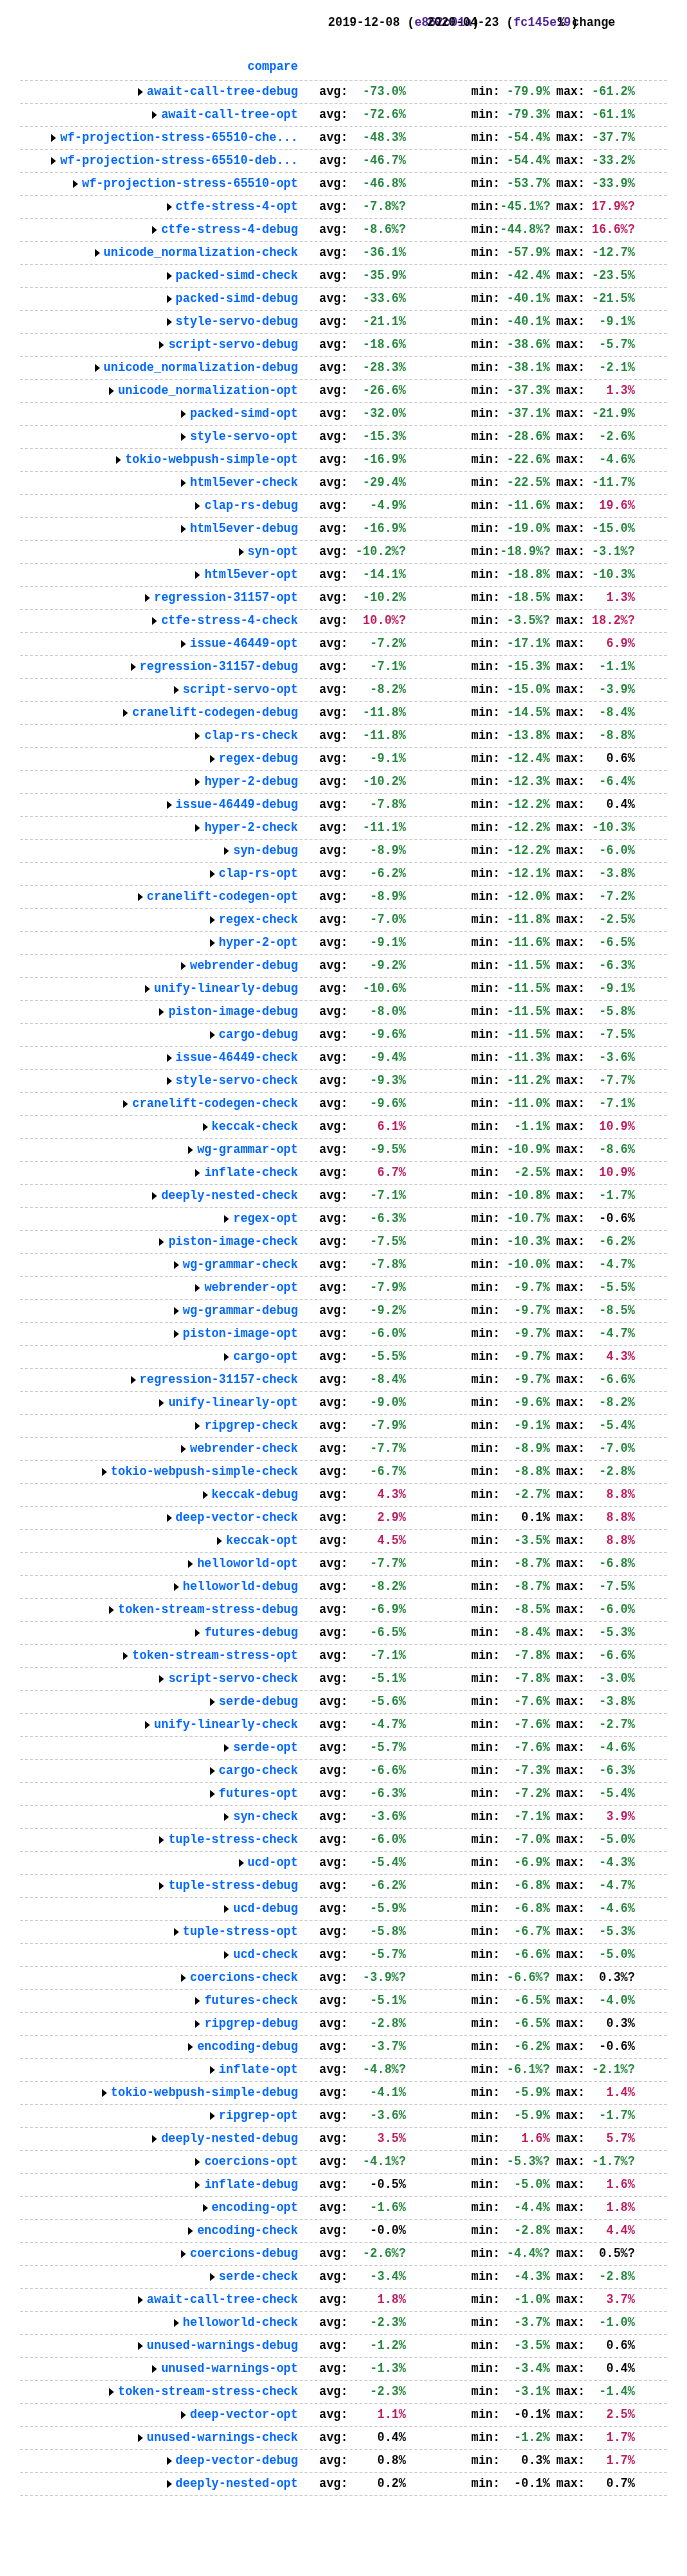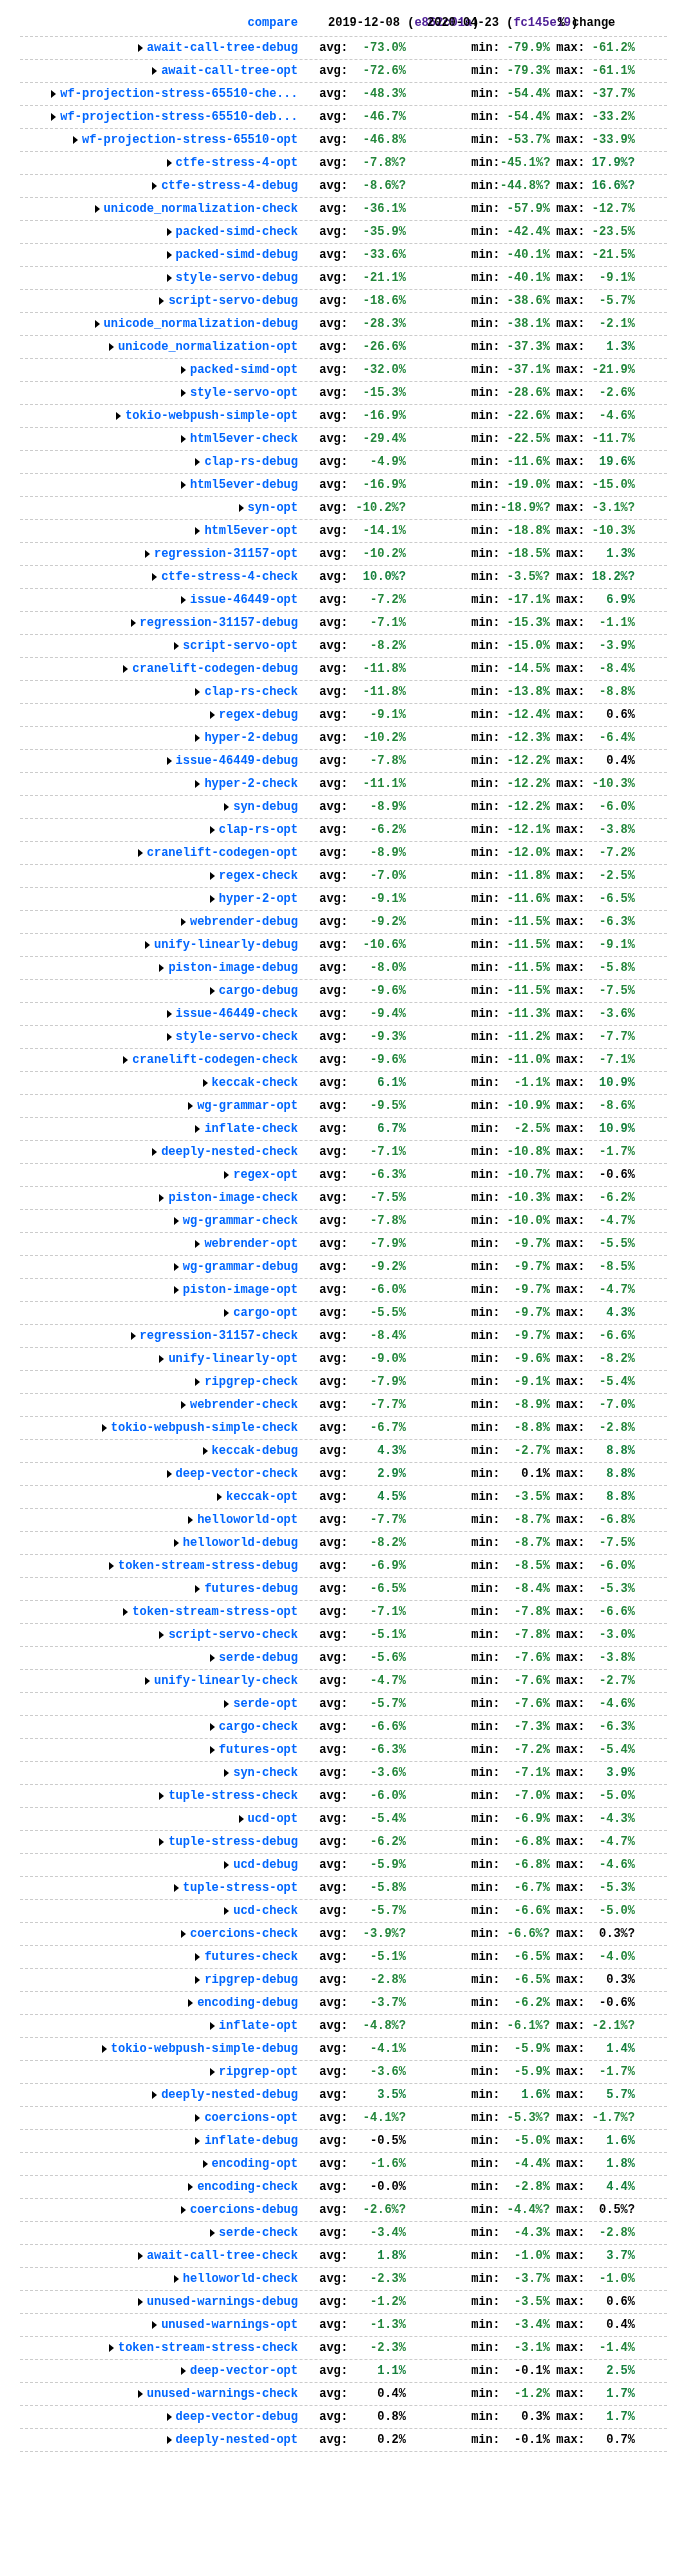--- a/index.html
+++ b/index.html
@@ -11,21 +11,21 @@
     margin: 0;
     padding: 10px 20px;
     width: 687px;
     box-sizing: border-box;
   }
   .header {
     display: flex;
     padding: 6px 0;
     border-bottom: 1px dashed #ccc;
   }
-  .h-label { width: 278px; text-align: right; color: #0066ff; }
+  .h-label { width: 278px; text-align: right; color: #0066ff; margin-top: 44px; }
   .h-date1 { width: 30px; text-align: right; }
   .h-date1-key { width: 79px; white-space: nowrap; }
   .h-date2 { width: 20px; text-align: right; }
   .h-date2-key { width: 79px; white-space: nowrap; }
   .h-change { flex: 1; text-align: center; }
   .hash { color: #4c1d95; }
   .row {
     display: flex;
     align-items: center;
     padding: 4px 0;
@@ -48,21 +48,21 @@
     margin-right:4px;
     vertical-align: middle;
   }
   .avg-l { width: 50px; text-align: right; color:#000; }
   .avg-v { width: 58px; text-align: right; }
   .min-l { width: 94px; text-align: right; color:#000; }
   .min-v { width: 50px; text-align: right; }
   .max-l { width: 35px; text-align: right; color:#000; }
   .max-v { width: 50px; text-align: right; }
   .green { color: #22863a; }
-  .red { color: #15803d; }
+  .red { color: #be185d; }
 </style>
 </head>
 <body>
 
 <div class="header">
   <div class="h-label">compare</div>
   <div class="h-date1"></div>
   <div class="h-date1-key">
     <span>2019-12-08</span>
     (<span class="hash">e862c01a</span>)

